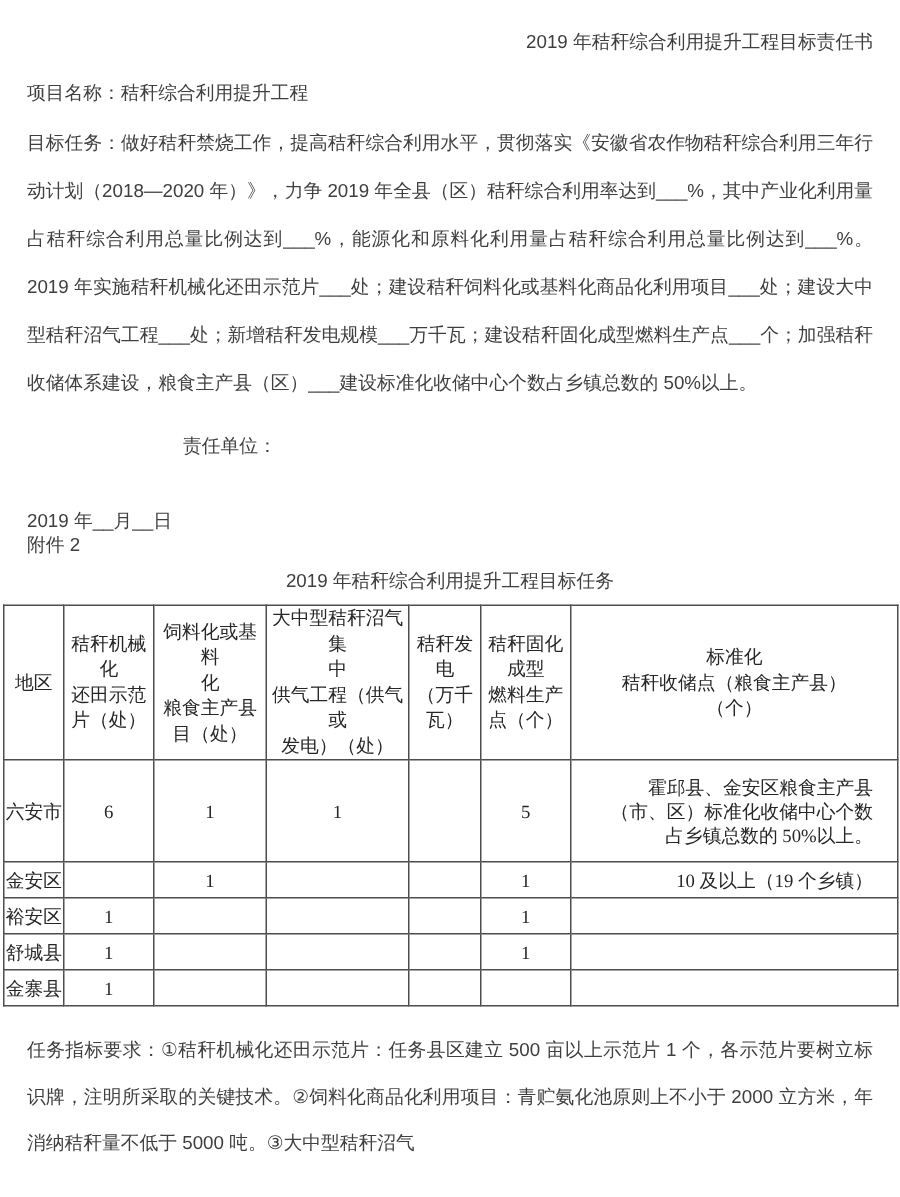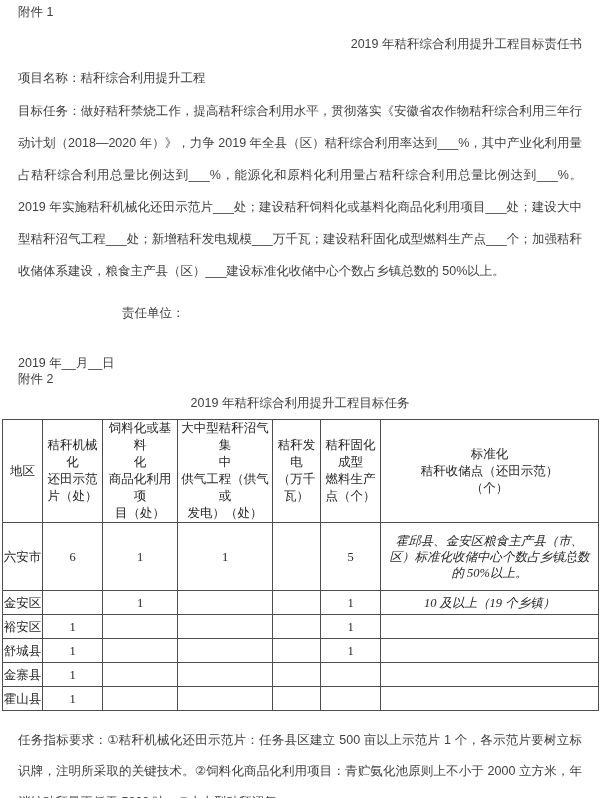--- a/index.html
+++ b/index.html
@@ -40,29 +40,28 @@
   }
   table.targets th{
     font-weight:normal;
     line-height:17px;
     white-space:pre-line;
   }
   table.targets thead tr{height:78px;}
   table.targets tbody tr{height:24px;}
   table.targets tbody tr.row-tall{height:68px;}
   table.targets td{line-height:16px;}
-  table.targets td.last{text-align:center;padding:2px 6px;line-height:16px;font-style:italic;}
+  table.targets td.last{text-align:right;padding:2px 16px;line-height:16px;}
   .note{margin-top:14px;line-height:31px;text-align:justify;}
 </style>
 </head>
 <body>
 
 <div class="page">
 
-  <div class="line">附件 1</div>
 
   <div class="line title1">2019 年秸秆综合利用提升工程目标责任书</div>
 
   <div class="line project">项目名称：秸秆综合利用提升工程</div>
 
   <div class="task">目标任务：做好秸秆禁烧工作，提高秸秆综合利用水平，贯彻落实《安徽省农作物秸秆综合利用三年行动计划（2018—2020 年）》，力争 2019 年全县（区）秸秆综合利用率达到___%，其中产业化利用量占秸秆综合利用总量比例达到___%，能源化和原料化利用量占秸秆综合利用总量比例达到___%。2019 年实施秸秆机械化还田示范片___处；建设秸秆饲料化或基料化商品化利用项目___处；建设大中型秸秆沼气工程___处；新增秸秆发电规模___万千瓦；建设秸秆固化成型燃料生产点___个；加强秸秆收储体系建设，粮食主产县（区）___建设标准化收储中心个数占乡镇总数的 50%以上。</div>
 
   <div class="line unit">责任单位：</div>
 
   <div class="line date">2019 年__月__日</div>
@@ -83,36 +82,36 @@
     </colgroup>
     <thead>
       <tr>
         <th>地区</th>
         <th>秸秆机械
 化
 还田示范
 片（处）</th>
         <th>饲料化或基料
 化
-商品化利用项
+粮食主产县
 目（处）</th>
         <th>大中型秸秆沼气集
 中
 供气工程（供气或
 发电）（处）</th>
         <th>秸秆发
 电
 （万千
 瓦）</th>
         <th>秸秆固化
 成型
 燃料生产
 点（个）</th>
         <th>标准化
-秸秆收储点（还田示范）
+秸秆收储点（粮食主产县）
 （个）</th>
       </tr>
     </thead>
     <tbody>
       <tr class="row-tall">
         <td>六安市</td>
         <td>6</td>
         <td>1</td>
         <td>1</td>
         <td></td>
@@ -148,27 +147,18 @@
       </tr>
       <tr>
         <td>金寨县</td>
         <td>1</td>
         <td></td>
         <td></td>
         <td></td>
         <td></td>
         <td class="last"></td>
       </tr>
-      <tr>
-        <td>霍山县</td>
-        <td>1</td>
-        <td></td>
-        <td></td>
-        <td></td>
-        <td></td>
-        <td class="last"></td>
-      </tr>
     </tbody>
   </table>
 
   <div class="note">任务指标要求：①秸秆机械化还田示范片：任务县区建立 500 亩以上示范片 1 个，各示范片要树立标识牌，注明所采取的关键技术。②饲料化商品化利用项目：青贮氨化池原则上不小于 2000 立方米，年消纳秸秆量不低于 5000 吨。③大中型秸秆沼气</div>
 
 </div>
 
 </body></html>

